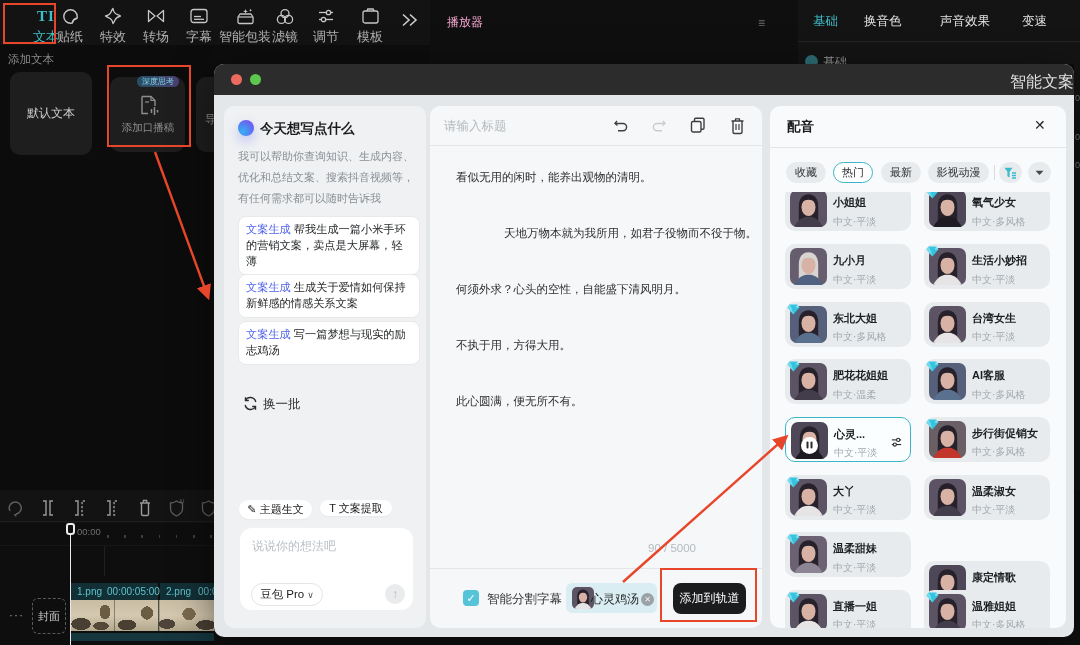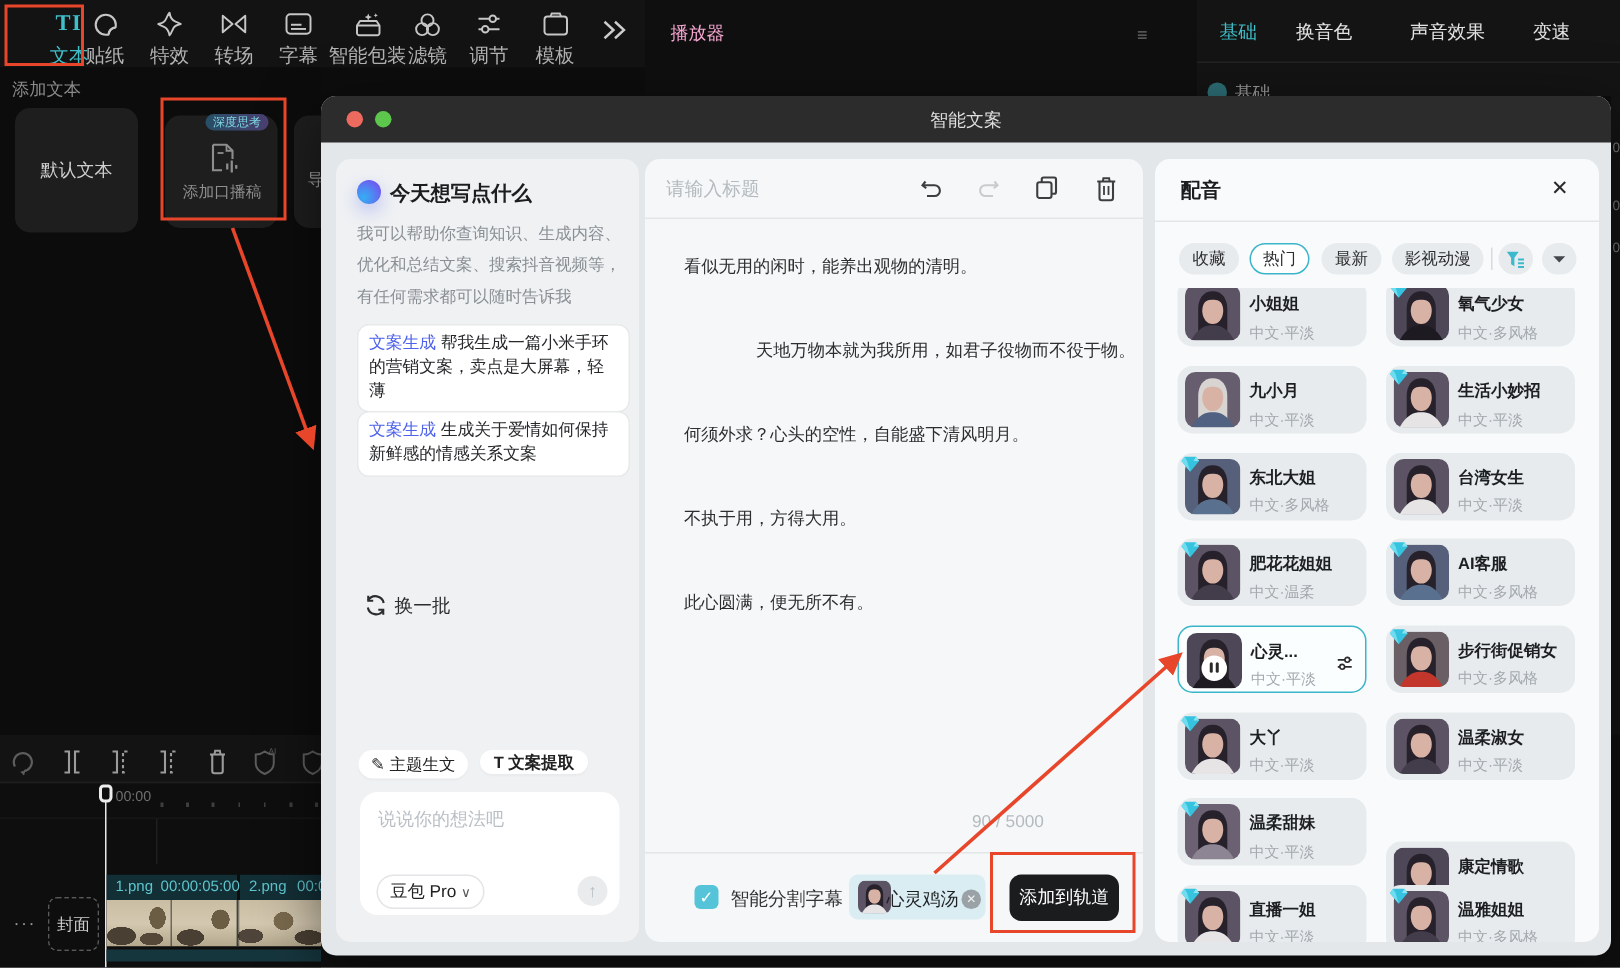--- a/index.html
+++ b/index.html
@@ -11,21 +11,21 @@
   .tbitem .ic{height:20px;display:flex;align-items:center;justify-content:center;}
   .tbitem .lb{font-size:13px;margin-top:2px;color:#b3b3b3;}
   .teal{color:#3fbfca !important;}
   
   .card-dark{background:#1e1e1f;border-radius:10px;position:absolute;}
   
   #modal{left:214px;top:64px;width:860px;height:573px;border-radius:10px;overflow:hidden;
          background:#e4e7e9;box-shadow:0 10px 40px rgba(0,0,0,.5);}
   #mtitle{position:absolute;left:0;top:0;width:100%;height:31px;background:#2c2c2c;}
   .dot{position:absolute;top:9.5px;width:11px;height:11px;border-radius:50%;}
-  #mtitle .t{position:absolute;top:8px;width:100%;text-align:center;color:#dfdfdf;font-size:12px;}
+  #mtitle .t{position:absolute;top:8px;width:100%;text-align:right;color:#dfdfdf;font-size:16px;}
   .panel{position:absolute;border-radius:10px;}
   #lcol{left:10px;top:42px;width:202px;height:522px;background:#eff1f3;}
   #mcol{left:216px;top:42px;width:332px;height:522px;background:#f5f7f8;}
   #rcol{left:556px;top:42px;width:296px;height:522px;background:#f9fafb;}
   .hairline{position:absolute;left:0;width:100%;height:1px;background:#e3e6e8;}
   
   .sug{position:absolute;left:14px;width:182px;background:#fff;border:1px solid #e7e9ea;border-radius:8px;
        font-size:11.2px;line-height:15.8px;color:#26282a;padding:5px 11px 5px 7px;box-sizing:border-box;}
   .sug .b{color:#4e63e9;}
   .pill-w{position:absolute;background:#fff;border-radius:14px;font-size:11px;color:#222;
@@ -240,29 +240,30 @@
     <div class="dot" style="left:36px;background:#5dc64d;"></div>
     <div class="t">智能文案</div>
   </div>
 
   <div id="lcol" class="panel">
     <div class="abs" style="left:14px;top:14px;width:16px;height:16px;border-radius:50%;background:radial-gradient(circle at 28% 72%,#35aef2 0%,#4f86f2 40%,#6d5cf0 75%,#7e55ee 100%);box-shadow:0 5px 12px rgba(110,120,240,.4);"></div>
     <div class="abs" style="left:36px;top:14px;font-size:13.5px;font-weight:bold;color:#1b1d1f;">今天想写点什么</div>
     <div class="abs" style="left:14px;top:40px;width:184px;font-size:11px;line-height:21px;color:#898f94;">我可以帮助你查询知识、生成内容、优化和总结文案、搜索抖音视频等，有任何需求都可以随时告诉我</div>
     <div class="sug" style="top:110px;"><span class="b">文案生成</span> 帮我生成一篇小米手环的营销文案，卖点是大屏幕，轻薄</div>
     <div class="sug" style="top:168px;"><span class="b">文案生成</span> 生成关于爱情如何保持新鲜感的情感关系文案</div>
+    <div class="sug" style="top:215px;"><span class="b">文案生成</span> 写一篇梦想与现实的励志鸡汤</div>
     <div class="abs" id="refresh-ic" style="left:19px;top:290px;width:15px;height:15px;"><svg width="15" height="15" viewBox="0 0 15 15">
           <path d="M12.8,6 A5.6,5.6 0 0 0 2.5,4.2" fill="none" stroke="#2b2d2f" stroke-width="1.4"></path>
           <path d="M2.5,1.2 L2.5,4.5 L5.8,4.5" fill="none" stroke="#2b2d2f" stroke-width="1.4"></path>
           <path d="M2.2,9 A5.6,5.6 0 0 0 12.5,10.8" fill="none" stroke="#2b2d2f" stroke-width="1.4"></path>
           <path d="M12.5,13.8 L12.5,10.5 L9.2,10.5" fill="none" stroke="#2b2d2f" stroke-width="1.4"></path>
         </svg></div>
     <div class="abs" style="left:39px;top:290px;font-size:12.5px;color:#2b2d2f;">换一批</div>
     <div class="pill-w" style="left:15px;top:394px;width:73px;height:19px;">✎ 主题生文</div>
-    <div class="pill-w" style="left:96px;top:394px;width:72px;height:16px;font-weight:bold;">T 文案提取</div>
+    <div class="pill-w" style="left:96px;top:394px;width:72px;height:16px;">T 文案提取</div>
     <div class="abs" style="left:16px;top:422px;width:173px;height:82px;background:#fff;border-radius:12px;"></div>
     <div class="abs" style="left:28px;top:432px;font-size:12px;color:#b9bfc5;">说说你的想法吧</div>
     <div class="abs" style="left:27px;top:477px;width:70px;height:21px;border:1px solid #e2e4e6;border-radius:12px;background:#fff;display:flex;align-items:center;justify-content:center;font-size:11.5px;color:#222;">豆包 Pro <span style="color:#555;margin-left:3px;font-size:9px;">∨</span></div>
     <div class="abs" style="left:161px;top:478px;width:20px;height:20px;border-radius:50%;background:#e9ebed;display:flex;align-items:center;justify-content:center;color:#b6bcc2;font-size:12px;">↑</div>
   </div>
 
   <div id="mcol" class="panel">
     <div class="abs" style="left:14px;top:12px;font-size:12.5px;color:#b4babe;">请输入标题</div>
     <div id="edicons" class="abs" style="left:0;top:10px;width:100%;height:20px;"><svg width="332" height="20" viewBox="0 0 332 20">
           <g transform="translate(184,2)">

